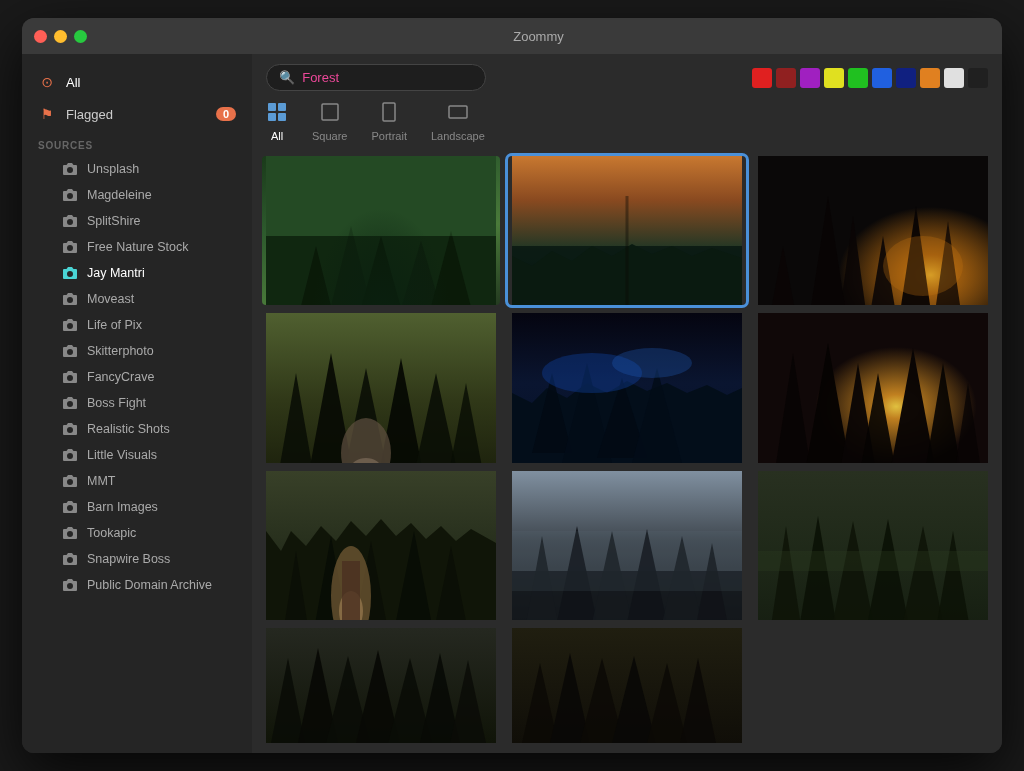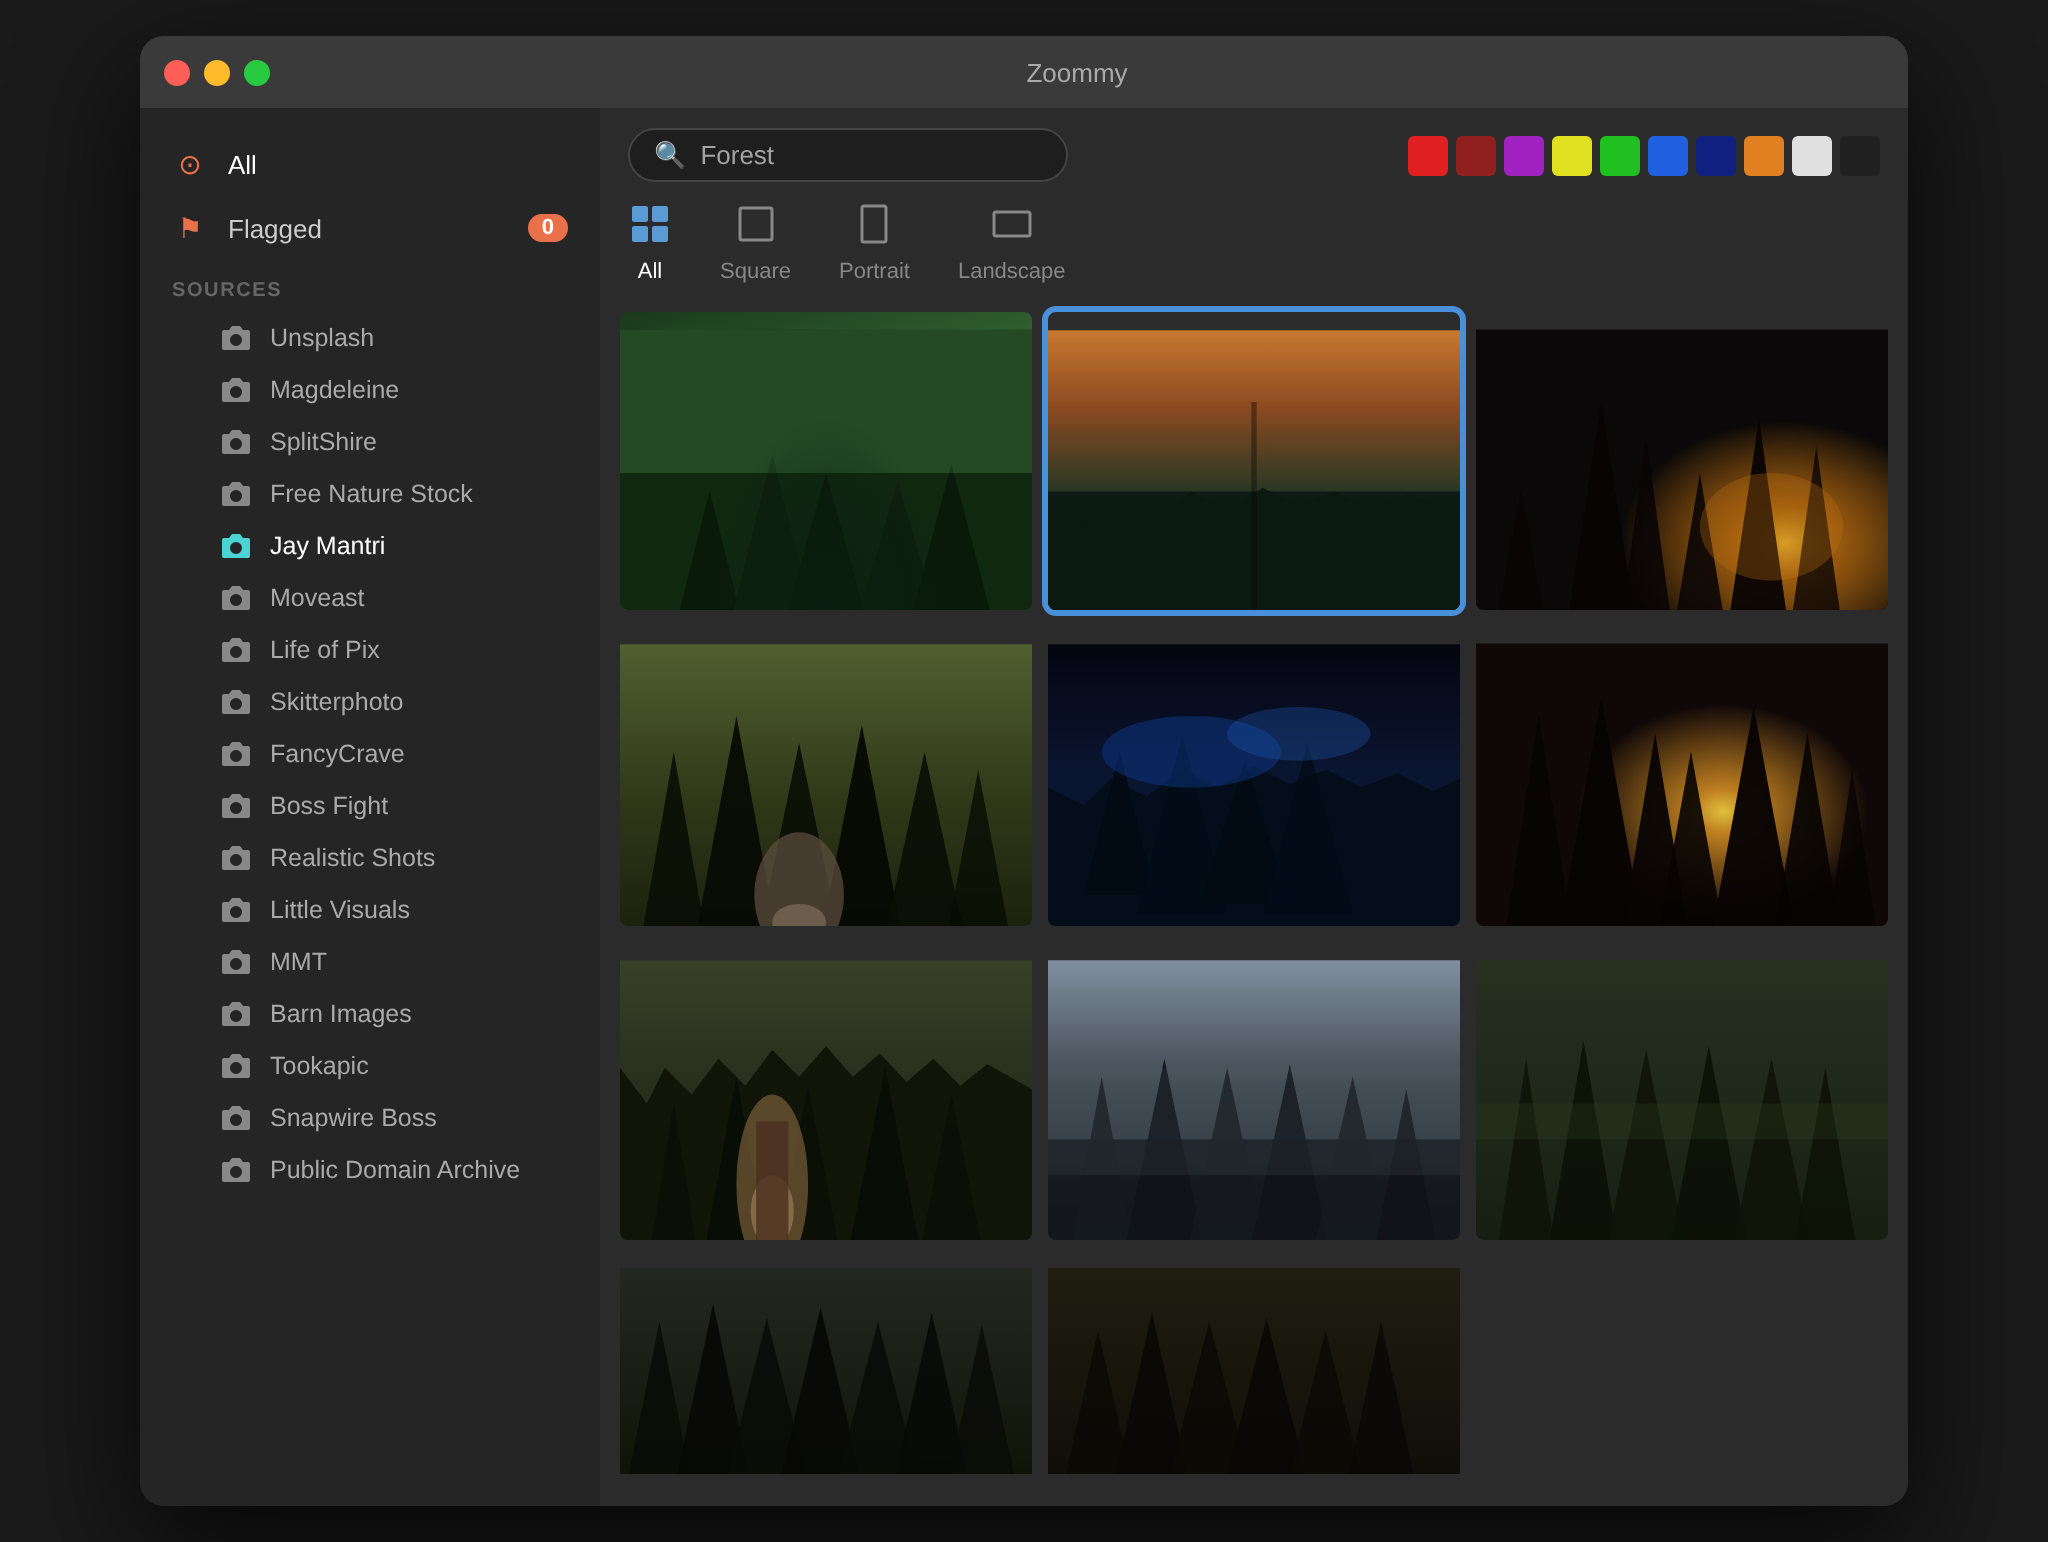--- a/index.html
+++ b/index.html
@@ -7,21 +7,21 @@
       background: #1a1a1a;
       font-family: -apple-system, BlinkMacSystemFont, 'Helvetica Neue', sans-serif;
       width: 1024px;
       height: 771px;
       overflow: hidden;
       display: flex;
       align-items: center;
       justify-content: center;
     }
     .window {
-      width: 884px;
+      width: 980px;
       height: 735px;
       background: #2b2b2b;
       border-radius: 12px;
       overflow: hidden;
       display: flex;
       flex-direction: column;
       box-shadow: 0 20px 60px rgba(0,0,0,0.8);
     }
     .titlebar {
       background: #3a3a3a;
@@ -140,21 +140,21 @@
       display: flex;
       align-items: center;
       padding: 5px 12px;
       gap: 7px;
       flex: 0 0 220px;
     }
     .search-bar input {
       background: none;
       border: none;
       outline: none;
-      color: #a3a3a3;
+      color: #ec4899;
       font-size: 13px;
       width: 140px;
     }
     .search-icon-el { color: #888; font-size: 13px; }
     .color-swatches {
       display: flex;
       gap: 4px;
       align-items: center;
       flex: 1;
       justify-content: flex-end;

